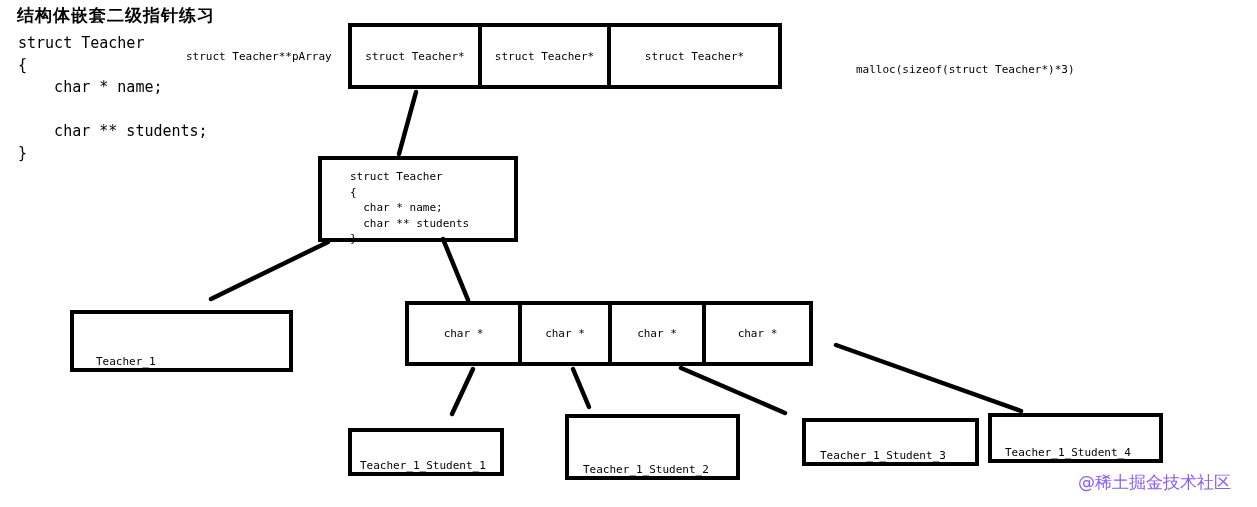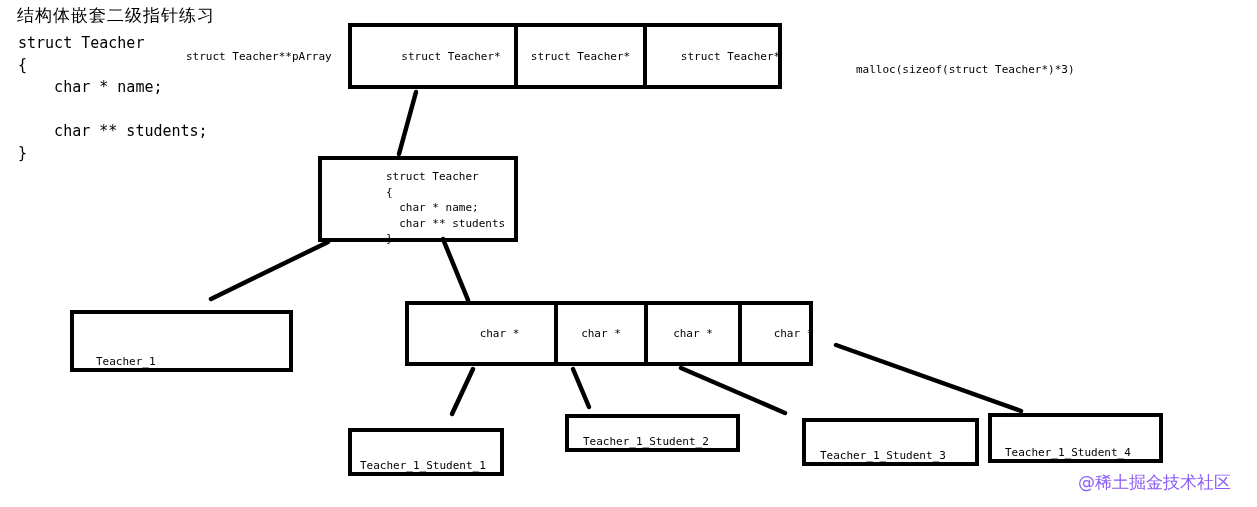--- a/index.html
+++ b/index.html
@@ -11,21 +11,21 @@
     background: #ffffff;
     overflow: hidden;
     font-family: "DejaVu Sans Mono", "Liberation Mono", monospace;
     color: #000000;
   }
   .title {
     position: absolute;
     left: 17px; top: 4px;
     font-family: "DejaVu Sans", "Liberation Sans", sans-serif;
     font-size: 17px;
-    font-weight: 400;
+    font-weight: 700;
     letter-spacing: 1px;
     white-space: pre;
   }
   .code-block {
     position: absolute;
     left: 18px; top: 32px;
     font-family: "DejaVu Sans Mono", "Liberation Mono", monospace;
     font-size: 15px;
     line-height: 22px;
     white-space: pre;
@@ -35,21 +35,20 @@
     font-size: 11px;
     white-space: pre;
   }
   .parray-label { left: 186px; top: 50px; }
   .malloc-label { left: 808px; top: 63px; padding-left: 48px; }
 
   .box {
     position: absolute;
     border: 4px solid #000000;
     background: #ffffff;
-    padding-left: 36px;
   }
   .array { display: flex; }
   .array .cell {
     display: flex;
     align-items: center;
     justify-content: center;
     font-size: 11px;
     white-space: pre;
   }
   .array .cell + .cell { border-left: 4px solid #000000; }
@@ -75,21 +74,21 @@
   }
 
   .label-box {
     display: flex;
     align-items: flex-end;
     font-size: 11px;
     white-space: pre;
   }
   .teacher1-box { left: 70px; top: 310px; width: 223px; height: 62px; padding-left: 22px; }
   .student1-box { left: 348px; top: 428px; width: 156px; height: 48px; padding-left: 8px; }
-  .student2-box { left: 565px; top: 414px; width: 175px; height: 38px; padding-left: 14px; }
+  .student2-box { left: 565px; top: 414px; width: 175px; height: 66px; padding-left: 14px; }
   .student3-box { left: 802px; top: 418px; width: 177px; height: 48px; padding-left: 14px; }
   .student4-box { left: 988px; top: 413px; width: 175px; height: 50px; padding-left: 13px; }
 
   .connectors {
     position: absolute;
     left: 0; top: 0;
     width: 1257px; height: 507px;
     pointer-events: none;
   }
   .connectors line {

